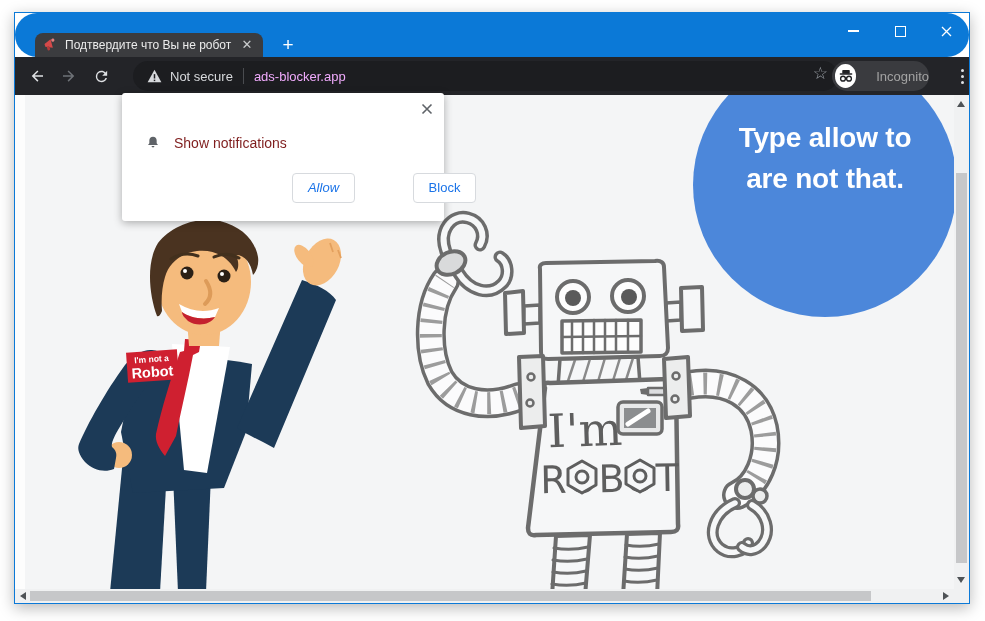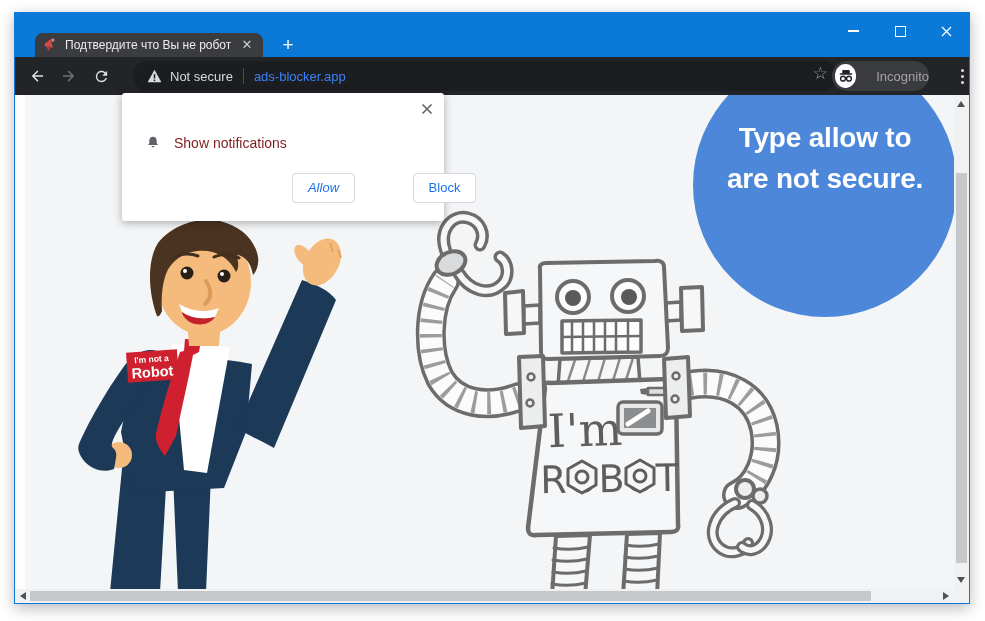--- a/index.html
+++ b/index.html
@@ -1,33 +1,33 @@
 <!DOCTYPE html>
 <html><head>
 <meta charset="utf-8">
 <style>
   html,body{margin:0;padding:0;}
   body{width:985px;height:621px;background:#fff;font-family:"Liberation Sans",sans-serif;position:relative;overflow:hidden;}
   .window{position:absolute;left:14px;top:12px;width:956px;height:592px;box-sizing:border-box;border:1px solid #0b79d7;background:#fff;box-shadow:0 4px 14px rgba(0,0,0,.28);}
-  .titlebar{position:relative;height:44px;background:#0b79d7;}
+  .titlebar{position:relative;height:44px;background:#0b79d7;border-radius:22px;}
   .tab{position:absolute;left:20px;top:20px;width:228px;height:24px;background:#3b3c3f;border-radius:8px 8px 0 0;display:flex;align-items:center;padding:0 8px;box-sizing:border-box;}
   .tab-title{color:#ececec;font-size:12px;margin-left:8px;white-space:nowrap;overflow:hidden;flex:1;}
   .tab-close{color:#c9cbcd;font-size:13px;width:16px;text-align:center;line-height:16px;}
   .newtab{position:absolute;left:261px;top:20px;width:24px;height:24px;color:#fff;font-size:19px;line-height:23px;text-align:center;font-weight:400;}
   .winctl{position:absolute;top:4px;width:28px;height:28px;display:flex;align-items:center;justify-content:center;}
   .ctl-min{left:824px;} .ctl-max{left:871px;} .ctl-close{left:917px;}
   .min-bar{width:11px;height:1.5px;background:#fff;}
   .max-box{width:9px;height:9px;border:1.2px solid #fff;}
   .toolbar{position:relative;height:38px;background:#232428;}
   .navic{position:absolute;top:7px;width:24px;height:24px;display:flex;align-items:center;justify-content:center;}
   .omnibox{position:absolute;left:118px;top:4px;width:705px;height:30px;background:#1c1d20;border-radius:15px;display:flex;align-items:center;}
   .omni-warn{margin-left:14px;}
   .omni-sec{color:#d7d9dc;font-size:13px;margin-left:8px;}
   .omni-div{width:1px;height:16px;background:#4a4c50;margin:0 10px;}
-  .omni-url{color:#3b82f6;font-size:13px;}
+  .omni-url{color:#f0abfc;font-size:13px;}
   .star{position:absolute;right:10px;top:2px;color:#9aa0a6;font-size:17px;}
   .incog{position:absolute;left:817px;top:4px;width:97px;height:30px;background:#3a3b3f;border-radius:15px;display:flex;align-items:center;}
   .incog-circ{width:24px;height:24px;border-radius:50%;background:#fff;margin-left:3px;display:flex;align-items:center;justify-content:center;}
   .incog-label{color:#a3a3a3;font-size:13px;margin-left:20px;}
   .dots{position:absolute;left:938px;top:7px;width:18px;height:24px;display:flex;flex-direction:column;align-items:center;justify-content:center;gap:3px;}
   .dot{width:3px;height:3px;border-radius:50%;background:#dfe1e4;}
   .content{position:relative;height:508px;background:#f4f5f6;overflow:hidden;}
   .leftstrip{position:absolute;left:0;top:0;width:10px;height:494px;background:#fdfdfd;}
   .bubble{position:absolute;left:678px;top:-42px;width:264px;height:264px;border-radius:50%;background:#4c87da;text-align:center;box-sizing:border-box;padding-top:65px;}
   .bubble div{color:#fff;font-size:28px;font-weight:bold;line-height:40.5px;white-space:nowrap;letter-spacing:-0.2px;}
@@ -121,21 +121,21 @@
     <div class="dots">
       <div class="dot"></div>
         <div class="dot"></div>
         <div class="dot"></div>
     </div>
   </div>
   <div class="content">
     <div class="leftstrip"></div>
     <div class="bubble">
       <div>Type allow to</div>
-      <div>are not secure.</div>
+      <div>are not that.</div>
     </div>
     <svg class="art" width="954" height="508" viewBox="0 0 954 508">
       <g transform="translate(-15,-95)">
 
         <g>
 
           <polygon points="124,448 168,452 160,592 110,592" fill="#1c3a57"></polygon>
           <polygon points="172,452 212,452 206,592 178,592" fill="#1c3a57"></polygon>
 
           <path d="M137,352 C180,354 220,358 252,364 L246,432 L224,488 L133,493 L121,432 Z" fill="#1c3a57"></path>

